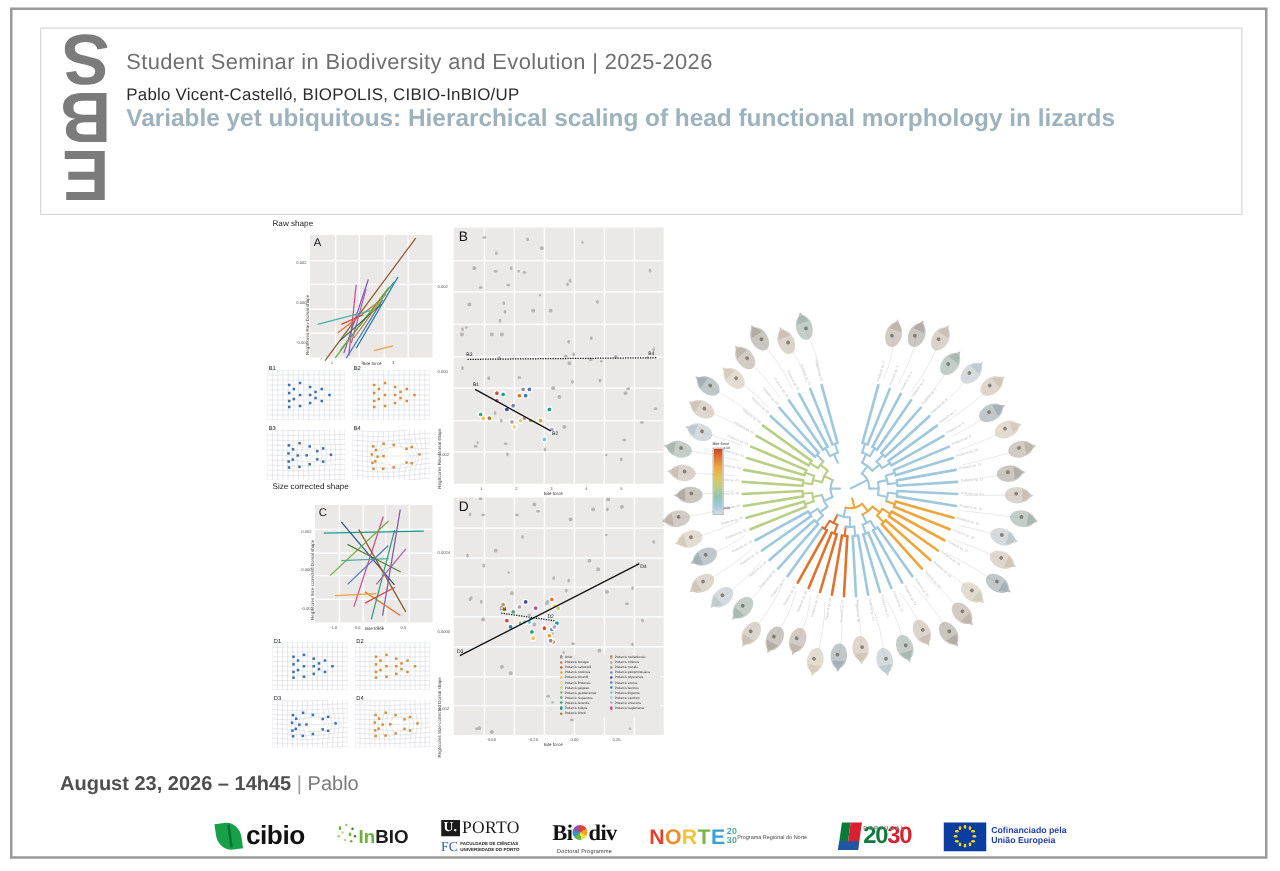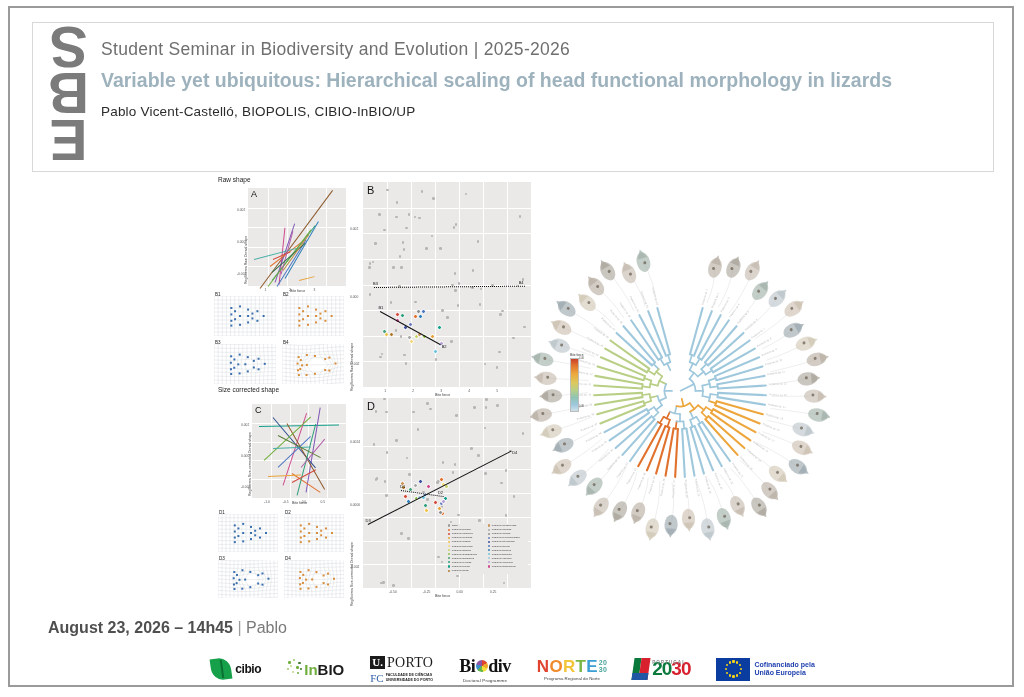--- a/index.html
+++ b/index.html
@@ -99,21 +99,21 @@
   
   #logo-biopolis .flake{width:22px;height:22px;margin-right:4px;position:relative;}
   #logo-biopolis .flake i{position:absolute;left:50%;top:50%;width:9px;height:1.6px;
       border-radius:1px;transform-origin:0 50%;}
   #logo-biopolis .name{color:#5b7fa6;font-size:14.5px;letter-spacing:0.6px;}
 
   
   #logo-cibio .leaf{width:20px;height:22px;background:#16a04a;margin-right:4px;
      border-radius:0 60% 0 60%; transform:rotate(-8deg);position:relative;}
   #logo-cibio .leaf:after{content:"";position:absolute;left:52%;top:8%;width:1.2px;height:84%;background:#0b6e33;}
-  #logo-cibio .name{color:#111;font-size:12px;font-weight:bold;letter-spacing:-0.4px;}
+  #logo-cibio .name{color:#111;font-size:21px;font-weight:bold;letter-spacing:-0.4px;}
 
   
   #logo-inbio .spark{width:16px;height:20px;position:relative;margin-right:1px;}
   #logo-inbio .spark i{position:absolute;border-radius:50%;}
   #logo-inbio .name{font-size:15px;font-weight:bold;}
   #logo-inbio .name .in{color:#6fae3c;}
   #logo-inbio .name .bio{color:#1b1b1b;}
 
   
   #logo-uporto{flex-direction:column;align-items:flex-start;justify-content:center;}
@@ -127,21 +127,21 @@
 
   
   #logo-biodiv{flex-direction:column;align-items:center;justify-content:center;}
   #logo-biodiv .w{display:flex;align-items:center;font-size:18px;font-weight:bold;
       font-family:"Liberation Serif",serif;color:#111;letter-spacing:-0.5px;}
   #logo-biodiv .ball{width:12px;height:12px;border-radius:50%;margin:0 0.5px;
       background:conic-gradient(#e0432f 0 16%,#f0a62c 0 32%,#f3e03a 0 48%,#64b44b 0 64%,#3a8fcb 0 80%,#8b54a5 0 100%);}
   #logo-biodiv .sub{font-size:4.4px;color:#333;letter-spacing:0.2px;margin-top:1px;}
 
   
-  #logo-norte{flex-direction:column;align-items:center;justify-content:center;}
+  #logo-norte{flex-direction:row;align-items:center;justify-content:center;}
   #logo-norte .w{display:flex;align-items:flex-start;font-size:17px;font-weight:bold;letter-spacing:0.3px;}
   #logo-norte .w span{line-height:1;}
   #logo-norte .yy{display:flex;flex-direction:column;font-size:7px;line-height:7.5px;color:#49a39a;margin-left:1px;margin-top:1px;font-weight:bold;}
   #logo-norte .sub{font-size:4.4px;color:#444;margin-top:1px;}
 
   
   #logo-pt2030 .flag{width:16px;height:22px;margin-right:3px;position:relative;transform:skewX(-8deg);}
   #logo-pt2030 .flag .g{position:absolute;left:0;top:0;width:7px;height:100%;background:#0a7a3c;}
   #logo-pt2030 .flag .r{position:absolute;left:7px;top:0;width:9px;height:100%;background:#d8202f;}
   #logo-pt2030 .flag .b{position:absolute;left:0;bottom:0;width:16px;height:7px;background:#1f57a4;}
@@ -161,22 +161,22 @@
 <div id="slide-frame">
 
   <div id="header-card">
     <div id="sbe-logo">
       <span>E</span>
       <span>B</span>
       <span>S</span>
     </div>
     <div id="header-text">
       <div id="seminar-line">Student Seminar in Biodiversity and Evolution | 2025-2026</div>
+      <div id="speaker-line">Pablo Vicent-Castelló,  BIOPOLIS,  CIBIO-InBIO/UP</div>
       <div id="talk-title">Variable yet ubiquitous: Hierarchical scaling of head functional morphology in lizards</div>
-      <div id="speaker-line">Pablo Vicent-Castelló,  BIOPOLIS,  CIBIO-InBIO/UP</div>
     </div>
   </div>
 
   <div id="figure-area">
 
     <div class="panel-super" style="left:18px;top:0px;font-size:6.5px;">Raw shape</div>
     <div class="panel-super" style="left:18px;top:210px;font-size:6.5px;">Size corrected shape</div>
 
     <div class="axis-title vert" style="left:44px;top:108px;">RegScores Raw Dorsal shape</div>
     <div class="ggpanel" id="panel-a" style="left:48px;top:12px;width:98px;height:98px;">

